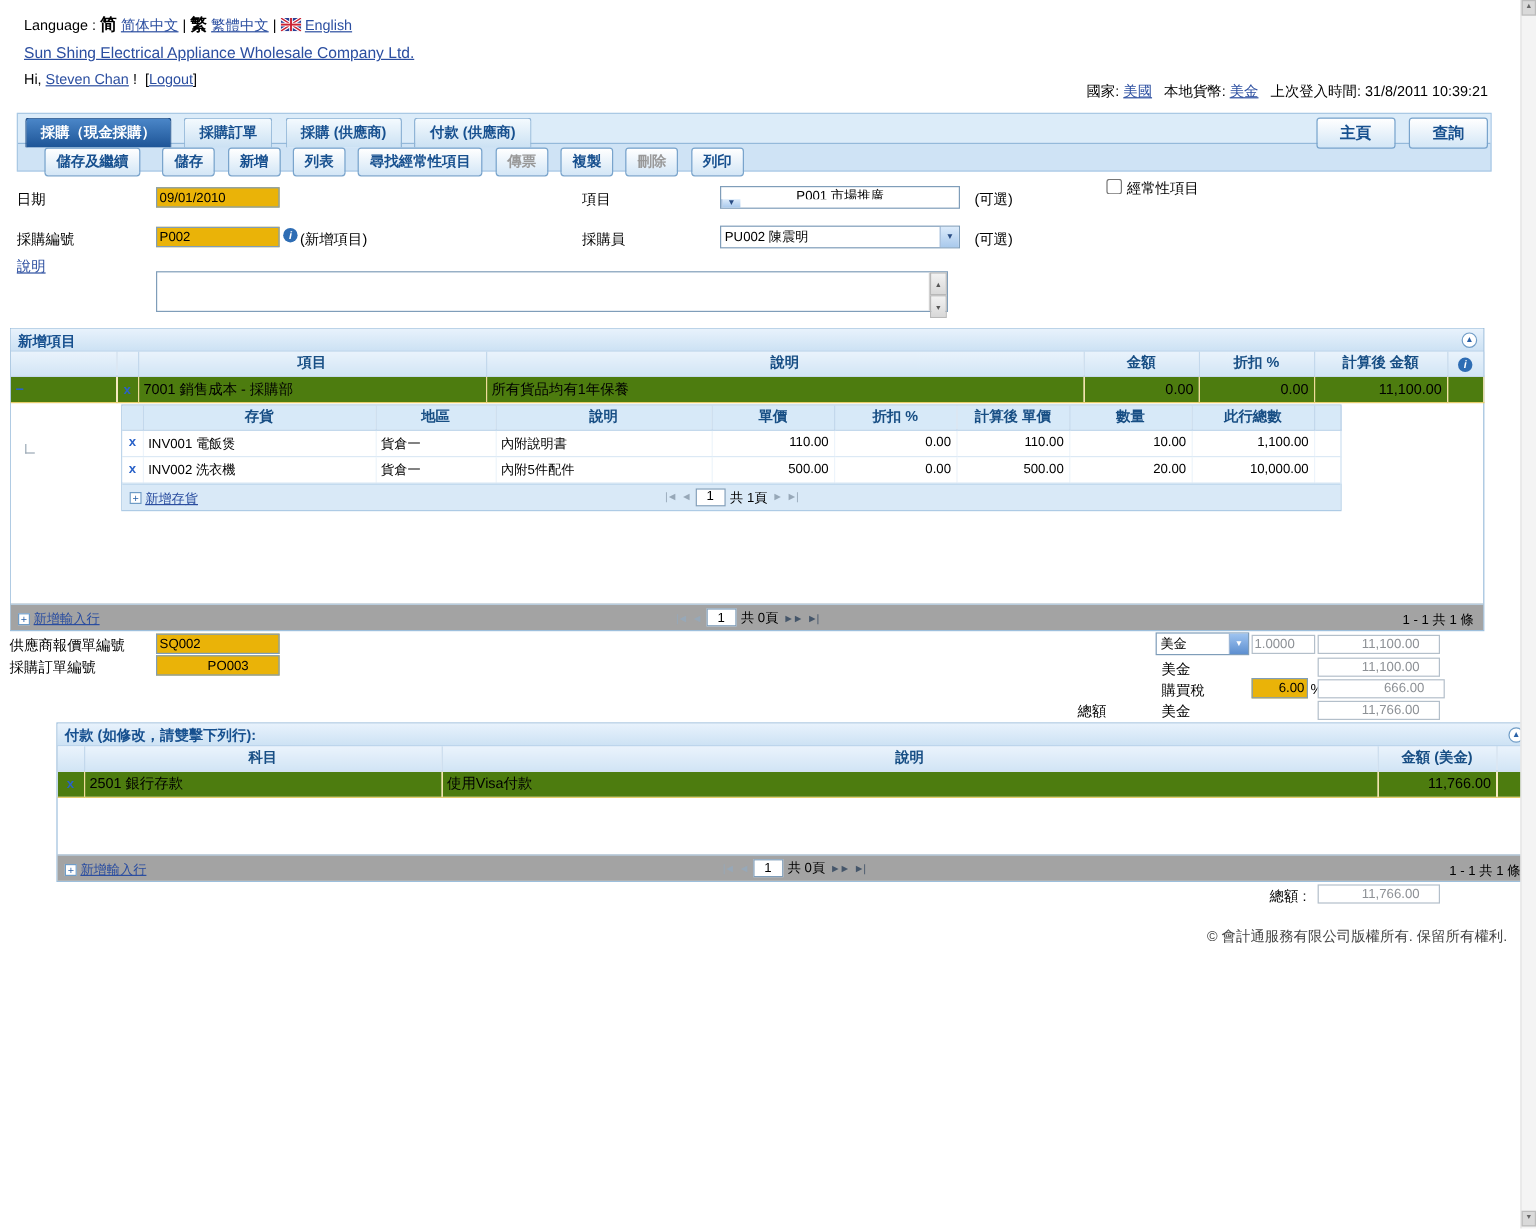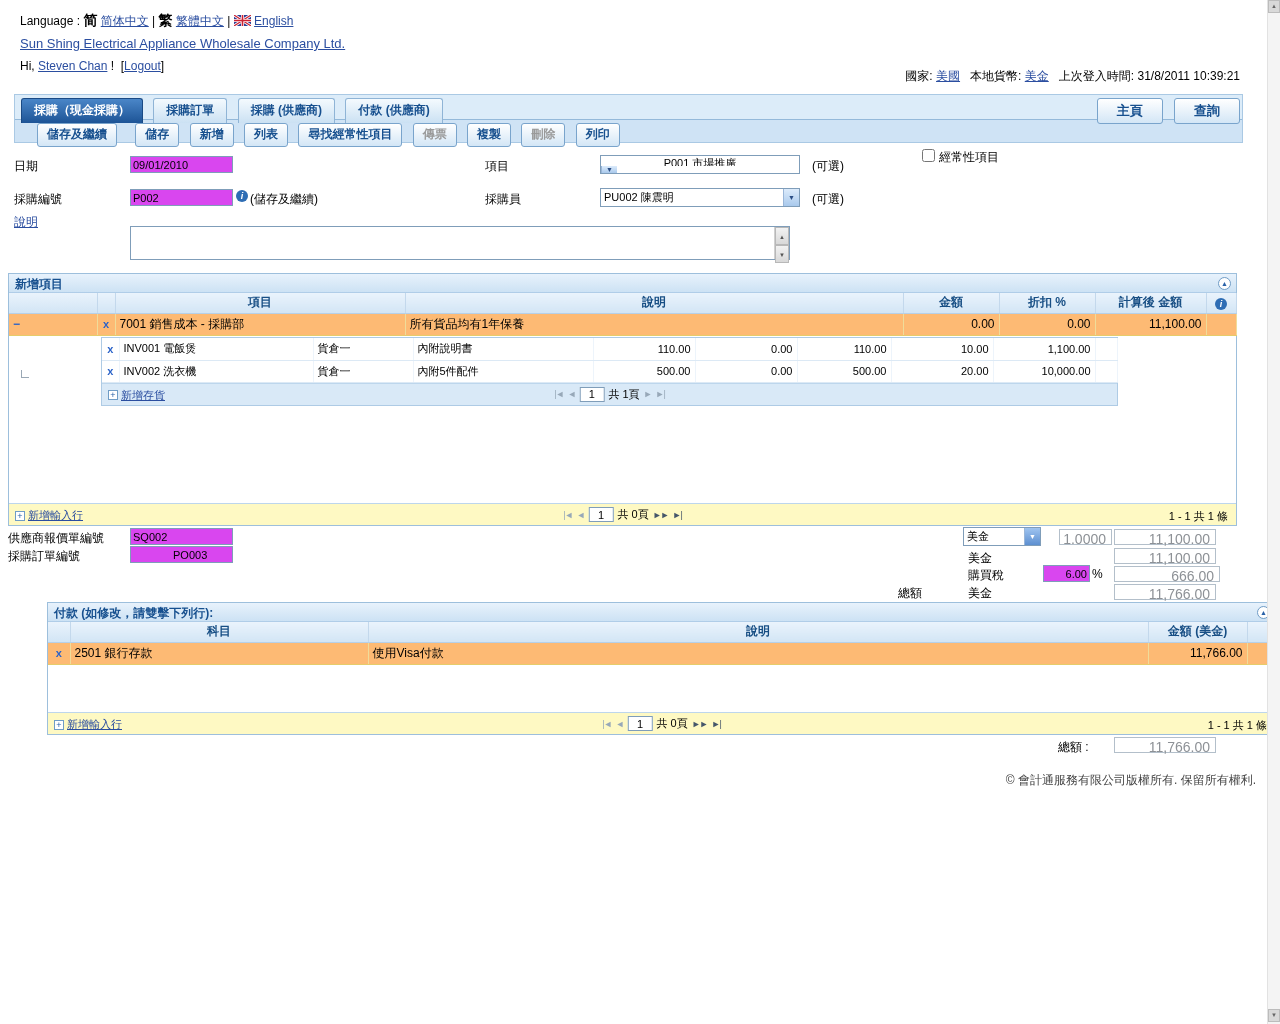--- a/index.html
+++ b/index.html
@@ -15,59 +15,59 @@
   .tab { display:inline-block; margin-top:3px; margin-right:7px; padding:3px 12px 4px; border:1px solid #8fb4d6; border-bottom:none; border-radius:3px 3px 0 0; background:linear-gradient(#f4fafe,#cbe1f3); color:#17508f; font-weight:bold; cursor:pointer; }
   .tab.active { background:linear-gradient(#4a86c8,#1d5496); border-color:#1a4a85; color:#fff; }
   .home-btns { position:absolute; right:2px; top:3px; }
   .nav-btn { display:inline-block; width:66px; text-align:center; padding:3px 0; margin-left:8px; border:1px solid #79a4cc; border-radius:3px; background:linear-gradient(#ffffff,#d3e6f6); color:#17508f; font-weight:bold; font-size:13px; cursor:pointer; }
   .btn-strip { position:absolute; left:0; top:26px; right:0; bottom:0; padding:2px 0 0 22px; }
   .tb-btn { display:inline-block; padding:2px 9px 3px; margin-right:7px; border:1px solid #79a4cc; border-radius:3px; background:linear-gradient(#ffffff,#d3e6f6); color:#17508f; font-weight:bold; cursor:pointer; }
   .tb-btn.first { margin-right:15px; }
   .tb-btn.disabled { color:#999; cursor:default; }
 
   
-  .txt { position:absolute; height:17px; border:1px solid #7f9db9; font:11px "Liberation Sans",sans-serif; padding:0 2px; background:#d946ef; }
+  .txt { position:absolute; height:17px; border:1px solid #7f9db9; font:11px "Liberation Sans",sans-serif; padding:0 2px; background:#eab308; }
   .tr-input { text-align:right; }
   .sel { position:absolute; height:19px; border:1px solid #7f9db9; background:#fff; display:flex; align-items:center; cursor:pointer; }
   .sel-text { flex:1; padding:0 3px; font-size:11px; white-space:nowrap; overflow:hidden; }
   .sel-btn { width:16px; align-self:stretch; background:linear-gradient(#dcebfb,#a9c9ec); border-left:1px solid #9ab6d8; display:flex; align-items:center; justify-content:center; }
   .sel-btn::before { content:"▼"; font-size:7px; color:#2a4d84; }
   .sel-btn.blue { background:linear-gradient(#9fc4f0,#5d8fd0); }
   .sel-btn.blue::before { color:#fff; }
-  .money { position:absolute; height:16px; border:1px solid #b3bfca; color:#8d9196; font-size:14px; text-align:right; padding:1px 5px 0 0; background:#fff;margin-left:16px; }
+  .money { position:absolute; height:16px; border:1px solid #b3bfca; color:#8d9196; font-size:11px; text-align:right; padding:1px 16px 0 0; background:#fff; }
   .chk { position:absolute; width:13px; height:13px; }
   .info-ico { display:inline-block; width:12px; height:12px; border-radius:50%; background:#2e6db4; color:#fff; font-size:9px; font-weight:bold; line-height:12px; text-align:center; font-style:italic; }
   .info-ico::before { content:"i"; }
   .ta-wrap { position:absolute; left:130px; top:226px; width:660px; height:34px; border:1px solid #7f9db9; background:#fff; display:flex; }
   .ta { flex:1; border:none; resize:none; font:12px "Liberation Sans",sans-serif; padding:2px 3px; outline:none;margin-top:48px; }
   .ta-scroll { width:15px; border-left:1px solid #d0d0d0; display:flex; flex-direction:column; }
   .ta-btn { flex:1; background:linear-gradient(#f2f2f2,#d8d8d8); border:1px solid #b8b8b8; text-align:center; color:#555; cursor:pointer; }
   .ta-btn::before { font-size:6px; line-height:14px; }
   .ta-btn.up::before { content:"▲"; }
   .ta-btn.down::before { content:"▼"; }
 
   
   .panel { position:absolute; left:8px; width:1229px; border:1px solid #9dbfdc; background:#fff; }
   .panel-hd { height:19px; background:linear-gradient(#e8f2fc,#cde2f4); border-bottom:1px solid #b0cde8; color:#17508f; font-weight:bold; padding:2px 0 0 6px; position:relative; }
   .collapse-circle { position:absolute; right:5px; top:3px; width:13px; height:13px; border-radius:50%; border:1px solid #6f9cc6; background:#fff; color:#2a62a8; text-align:center; cursor:pointer; }
   .collapse-circle::before { content:"▲"; font-size:7px; line-height:12px; display:block; }
   table.grid { border-collapse:collapse; table-layout:fixed; width:1227px; }
   .ghead td { height:20px; background:linear-gradient(#eaf3fc,#d2e5f5); border-right:1px solid #c3d8ec; border-bottom:1px solid #b6d0e8; color:#174e84; font-weight:bold; text-align:center; font-size:12px; overflow:hidden; white-space:nowrap; }
-  .yrow td { height:22px; background:#fdba74; border-bottom:1px solid #e6cc6a; border-right:1px solid #f0dc9a; font-size:12px; padding:0 4px; overflow:hidden; white-space:nowrap; }
+  .yrow td { height:22px; background:#4d7c0f; border-bottom:1px solid #e6cc6a; border-right:1px solid #f0dc9a; font-size:12px; padding:0 4px; overflow:hidden; white-space:nowrap; }
   .tl { text-align:left; } .trt { text-align:right; } .tc { text-align:center; }
   .xdel { color:#2a62c8; font-weight:bold; font-size:11px; cursor:pointer; }
   .xdel::before { content:"x"; }
   .minus { color:#2a62c8; font-weight:bold; font-size:12px; cursor:pointer; }
   .minus::before { content:"−"; }
   .subgrid { position:absolute; left:92px; top:63px; width:1017px; border:1px solid #aecbe5; background:#fff; }
   table.sgrid { border-collapse:collapse; table-layout:fixed; width:1015px; }
   .sghead td { height:20px; background:#d7e9f8; border-right:1px solid #c3d8ec; border-bottom:1px solid #b6d0e8; color:#174e84; font-weight:bold; text-align:center; font-size:12px; white-space:nowrap; overflow:hidden; }
   .srow td { height:22px; background:#fff; border-bottom:1px solid #dce9f5; border-right:1px solid #edf4fb; font-size:11px; padding:0 4px; white-space:nowrap; overflow:hidden; }
   .gfoot { position:relative; height:22px; background:#d9e9f7; border-top:1px solid #bdd6ec; }
-  .panel-foot { position:absolute; left:0; right:0; bottom:0; height:22px; background:#fef9c3; border-top:1px solid #bdd6ec; }
+  .panel-foot { position:absolute; left:0; right:0; bottom:0; height:22px; background:#a3a3a3; border-top:1px solid #bdd6ec; }
   .add-link { position:absolute; left:6px; top:4px; font-size:11px; display:flex; align-items:center; gap:3px; }
   .add-ico { display:inline-block; width:10px; height:10px; border:1px solid #6f9cc6; background:#fff; color:#2a62a8; font-size:9px; line-height:8px; text-align:center; cursor:pointer; }
   .add-ico::before { content:"+"; }
   .pager { position:absolute; left:50%; top:3px; transform:translateX(-50%); display:flex; align-items:center; gap:4px; }
   .pg { color:#97a8b8; font-size:9px; letter-spacing:-1px; cursor:pointer; }
   .pg.dark { color:#45566a; }
   .pg-first::before { content:"|◄"; } .pg-prev::before { content:"◄"; }
   .pg-next::before { content:"►"; } .pg-ff::before { content:"►►"; } .pg-last::before { content:"►|"; }
   .pg-input { width:25px; height:15px; border:1px solid #7f9db9; text-align:center; font:11px "Liberation Sans",sans-serif; }
   .pg-total { font-size:11px; color:#000; }
@@ -161,21 +161,21 @@
     <span class="sel-btn"></span>
   </div>
   <span class="abs" style="left:812px; top:158px;">(可選)</span>
 
   <input type="checkbox" class="chk" style="left: 922px; top: 149px;">
   <span class="abs" style="left:939px; top:149px;">經常性項目</span>
 
   <span class="abs" style="left:14px; top:191px;">採購編號</span>
   <input class="txt" style="left: 130px; top: 189px; width: 103px;" value="P002">
   <span class="info-ico abs" style="left:236px; top:190px;"></span>
-  <span class="abs" style="left:250px; top:191px;">(儲存及繼續)</span>
+  <span class="abs" style="left:250px; top:191px;">(新增項目)</span>
 
   <span class="abs" style="left:485px; top:191px;">採購員</span>
   <div class="sel" style="left:600px; top:188px; width:200px;">
     <span class="sel-text">PU002 陳震明</span>
     <span class="sel-btn"></span>
   </div>
   <span class="abs" style="left:812px; top:191px;">(可選)</span>
 
   <span class="abs lnk" style="left:14px; top:214px;">說明</span>
   <div class="ta-wrap">
@@ -236,20 +236,32 @@
             <col style="width:100px">
             <col style="width:180px">
             <col style="width:102px">
             <col style="width:102px">
             <col style="width:94px">
             <col style="width:102px">
             <col style="width:102px">
             <col style="width:22px">
           </colgroup>
         <tbody>
+            <tr class="sghead">
+          <td></td>
+          <td>存貨</td>
+          <td>地區</td>
+          <td>說明</td>
+          <td>單價</td>
+          <td>折扣 %</td>
+          <td>計算後 單價</td>
+          <td>數量</td>
+          <td>此行總數</td>
+          <td></td>
+        </tr>
         <tr class="srow">
           <td class="tc"><span class="xdel"></span></td>
           <td>INV001 電飯煲</td>
           <td>貨倉一</td>
           <td>內附說明書</td>
           <td class="trt">110.00</td>
           <td class="trt">0.00</td>
           <td class="trt">110.00</td>
           <td class="trt">10.00</td>
           <td class="trt">1,100.00</td>

